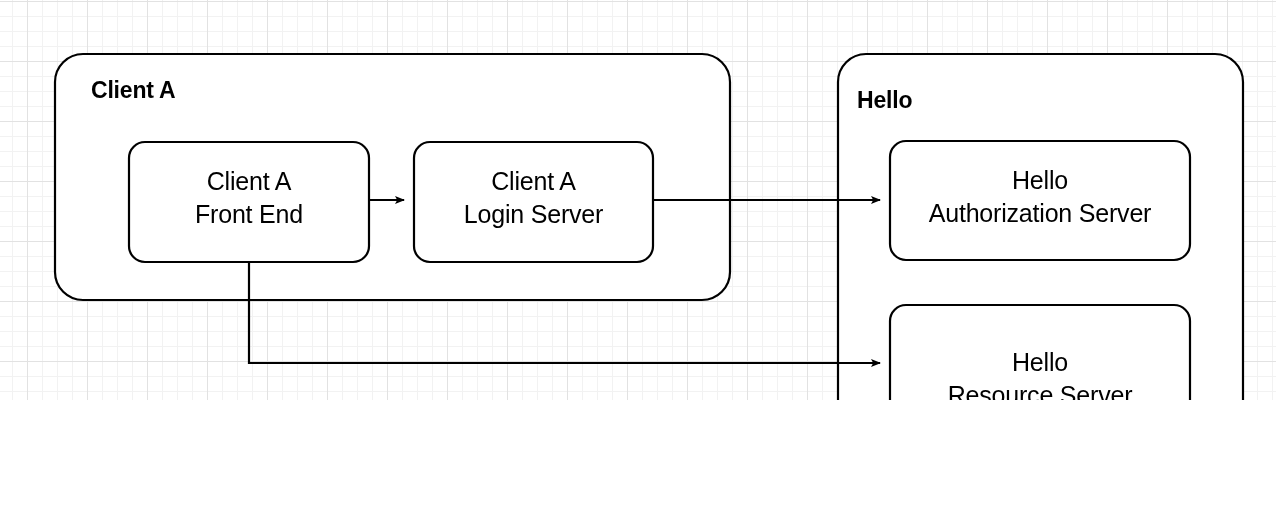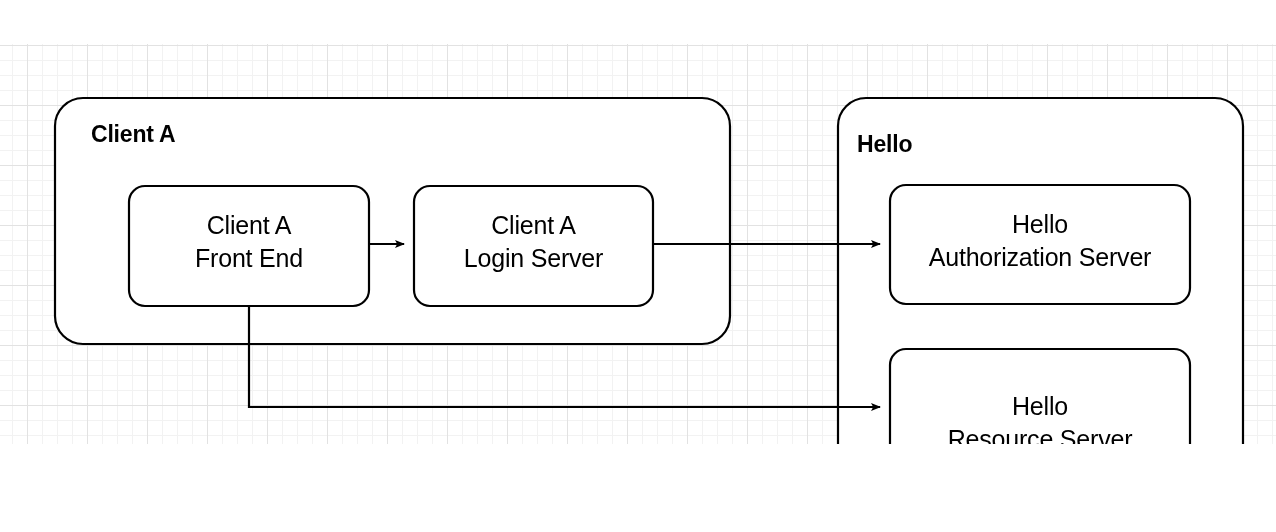--- a/index.html
+++ b/index.html
@@ -17,21 +17,20 @@
     height: 400px;
     overflow: hidden;
     background-color: #ffffff;
     background-image:
       linear-gradient(to right,  #e2e2e2 1px, transparent 1px),
       linear-gradient(to bottom, #e2e2e2 1px, transparent 1px),
       linear-gradient(to right,  #f2f2f2 1px, transparent 1px),
       linear-gradient(to bottom, #f2f2f2 1px, transparent 1px);
     background-size: 60px 60px, 60px 60px, 15px 15px, 15px 15px;
     background-position: 27px 1px, 27px 1px, 27px 1px, 27px 1px;
-    margin-top: 44px;
   }
   #diagram-svg {
     position: absolute;
     left: 0;
     top: 0;
     width: 1276px;
     height: 532px;
   }
   .group-label {
     position: absolute;

